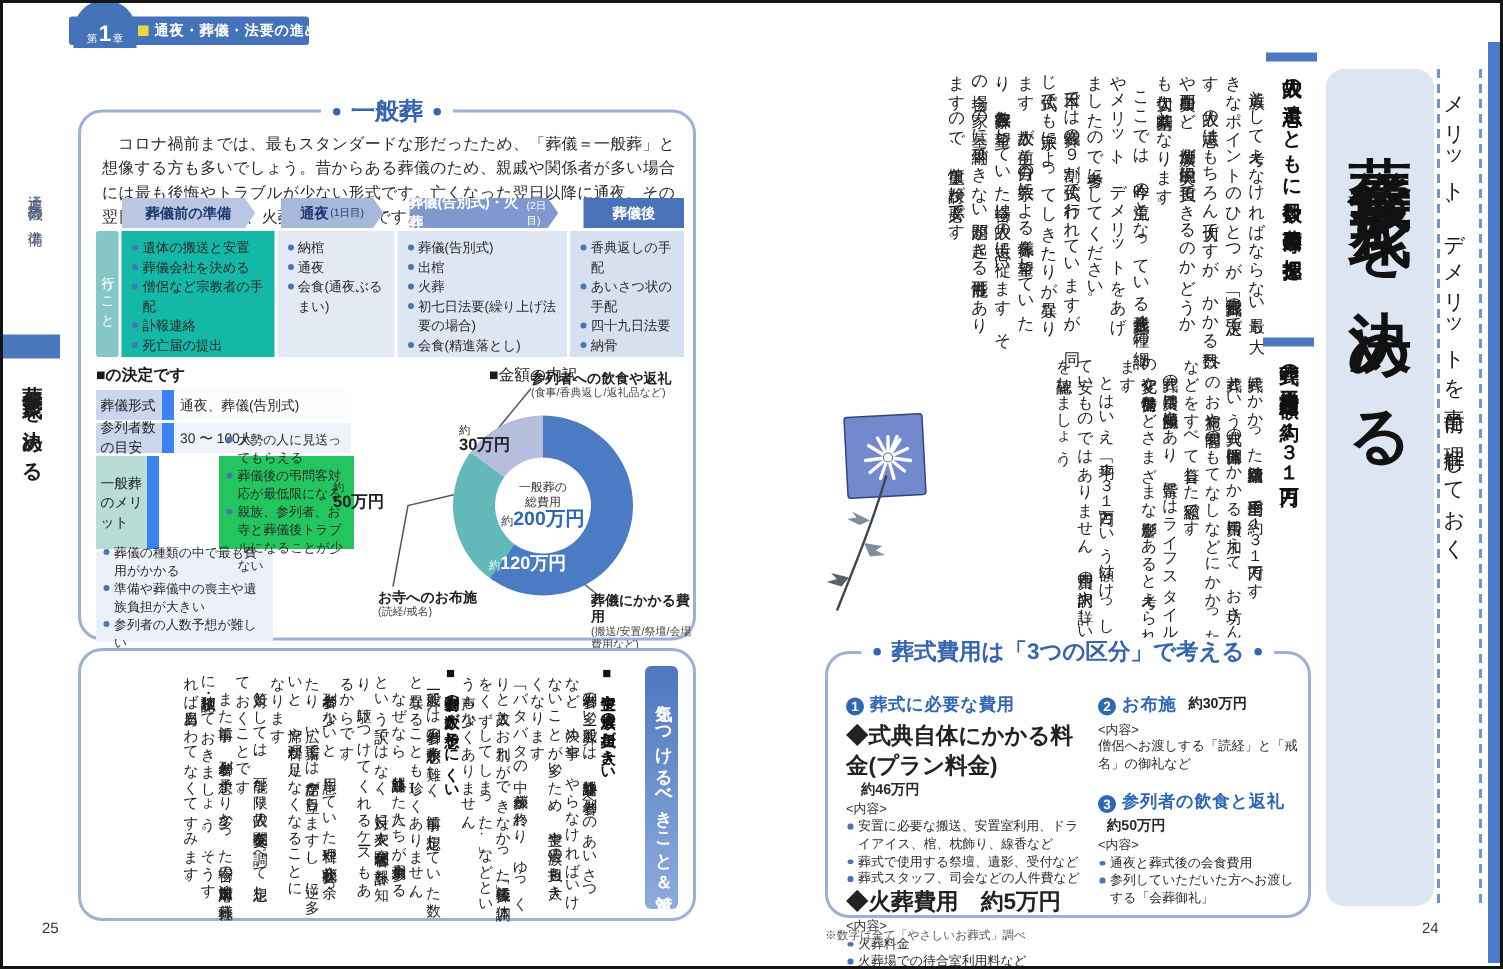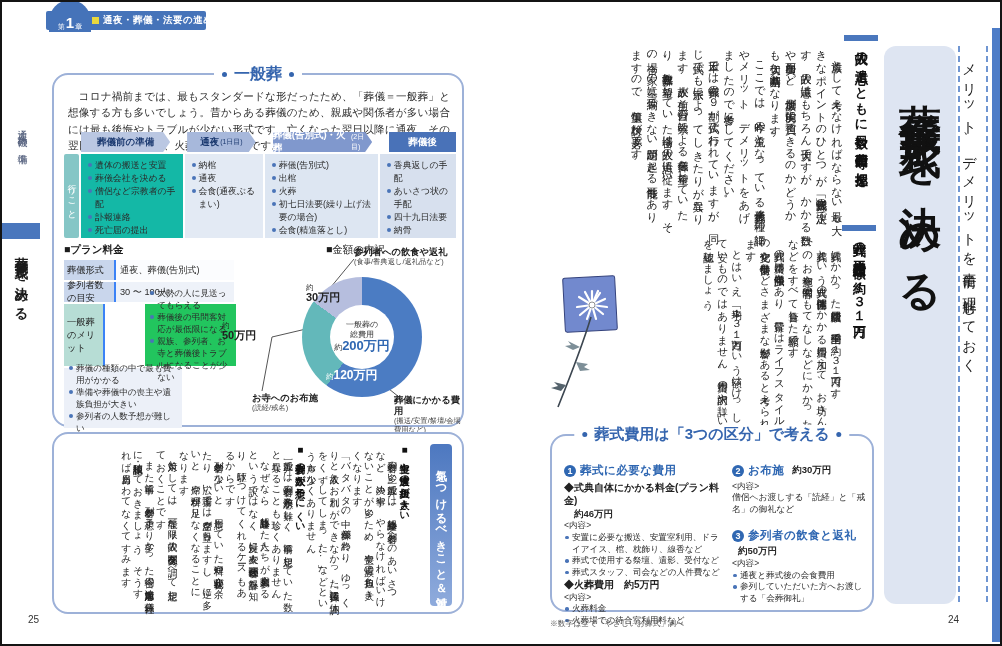--- a/index.html
+++ b/index.html
@@ -52,21 +52,21 @@
   .fc3{width:116px;background:#dde6f2;} .fc4{width:78px;background:#d7e0ee;}
   .blist{list-style:none;margin:0;padding:0;font-size:8.9px;line-height:1.45;color:#2b2b2b;}
   .blist li{position:relative;padding-left:8px;}
   .blist li::before{content:"";position:absolute;left:1px;top:4px;width:4px;height:4px;border-radius:50%;background:#4a74b8;}
 
   
   .feat-title{left:10px;top:168px;font-size:10.5px;font-weight:bold;color:#1c1c1c;}
   .feat{left:10px;top:185px;width:172px;font-size:9.2px;}
   .frow{display:flex;border-bottom:2px solid #fff;}
   .flab{width:52px;display:flex;align-items:center;padding:2px 3px;box-sizing:border-box;
-        border-right:2px solid #3b82f6;color:#222;}
+        border-right:8px solid #3b82f6;color:#222;}
   .fval{width:118px;display:flex;align-items:center;padding:2px 4px;box-sizing:border-box;color:#2b2b2b;}
   .r1 .flab,.r2 .flab{background:#c9d6ec;} .r1 .fval{background:#fbfcfe;} .r2 .fval{background:#eef2f9;}
   .r3 .flab{background:#b7ddd5;} .r3 .fval{background:#22c55e;margin-left:40px;}
   .r4 .flab{background:#c6cfe9;} .r4 .fval{background:#ecf0f8;}
   .r1{height:20px;} .r2{height:20px;} .r3{height:62px;} .r4{height:60px;}
   .feat .blist{font-size:8.6px;line-height:1.4;}
 
   
   .chart-title{left:272px;top:168px;font-size:10.5px;font-weight:normal;color:#1c1c1c;}
   .donut{left:248px;top:202px;width:120px;height:120px;border-radius:50%;
@@ -103,21 +103,21 @@
 
   
   .cost-note{position:absolute;top:9px;left:0;width:100%;text-align:center;font-size:7.5px;color:#555;}
   .ccol{position:absolute;top:25px;font-size:8.8px;line-height:1.35;color:#2b2b2b;}
   .ccol1{left:12px;width:160px;} .ccol2{left:180px;width:136px;}
   .div-head{display:flex;align-items:center;gap:4px;margin:2px 0;}
   .numc{width:12px;height:12px;border-radius:50%;background:#2f67b2;color:#fff;font-size:9px;font-weight:bold;
         display:flex;align-items:center;justify-content:center;flex:none;}
   .div-title{color:#2f67b2;font-weight:bold;font-size:11.5px;letter-spacing:.5px;}
   .div-amt{font-weight:bold;font-size:9.5px;color:#222;margin-left:4px;}
-  .sub{font-weight:bold;font-size:10px;color:#222;}
+  .sub{font-weight:bold;font-size:15px;color:#222;}
   .amt-line{font-weight:bold;font-size:9.5px;margin-left:10px;}
   .contents{font-size:8.6px;color:#333;}
   .cost-box .blist{font-size:8.6px;line-height:1.35;}
   .cost-box .blist li::before{top:4px;width:3.5px;height:3.5px;}
   .cdesc{font-size:8.8px;}
 
   .footnote{left:548px;top:616px;font-size:7.8px;color:#555;}
   .pnum{font-size:10px;color:#333;}
 
   
@@ -206,21 +206,21 @@
           <ul class="blist">
             <li>香典返しの手配</li>
             <li>あいさつ状の手配</li>
             <li>四十九日法要</li>
             <li>納骨</li>
           </ul>
         </div>
       </div>
     </div>
 
-    <div class="ab feat-title">■プラン料金</div>
+    <div class="ab feat-title">■の決定です</div>
     <div class="ab feat">
       <div class="frow r1">
         <div class="flab">葬儀形式</div>
         <div class="fval">通夜、葬儀(告別式)</div>
       </div>
       <div class="frow r2">
         <div class="flab">参列者数の目安</div>
         <div class="fval">30 〜 100人</div>
       </div>
       <div class="frow r3">

